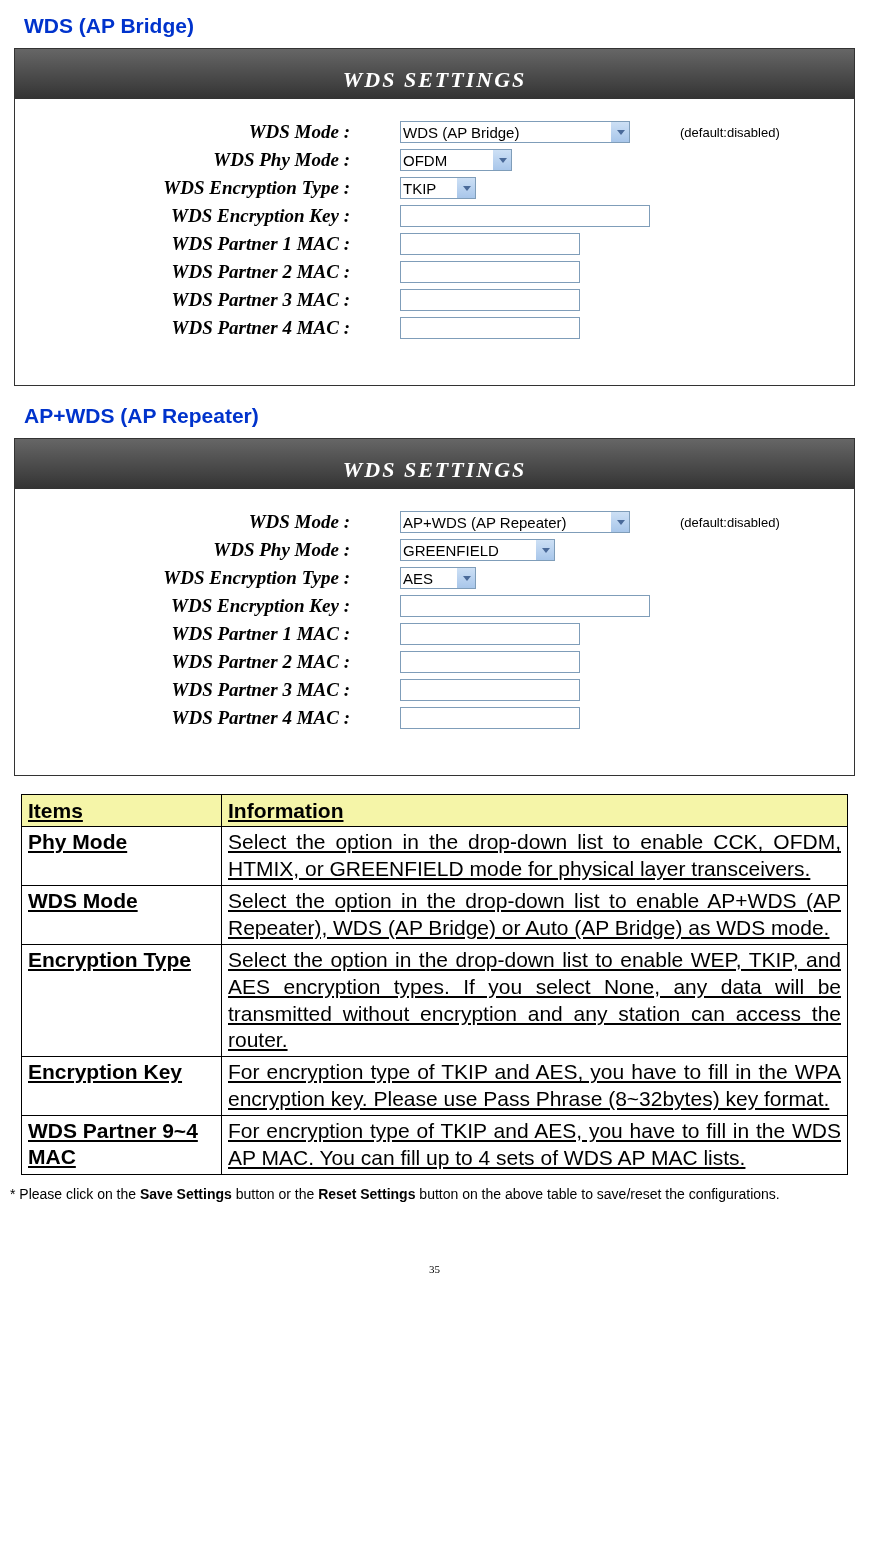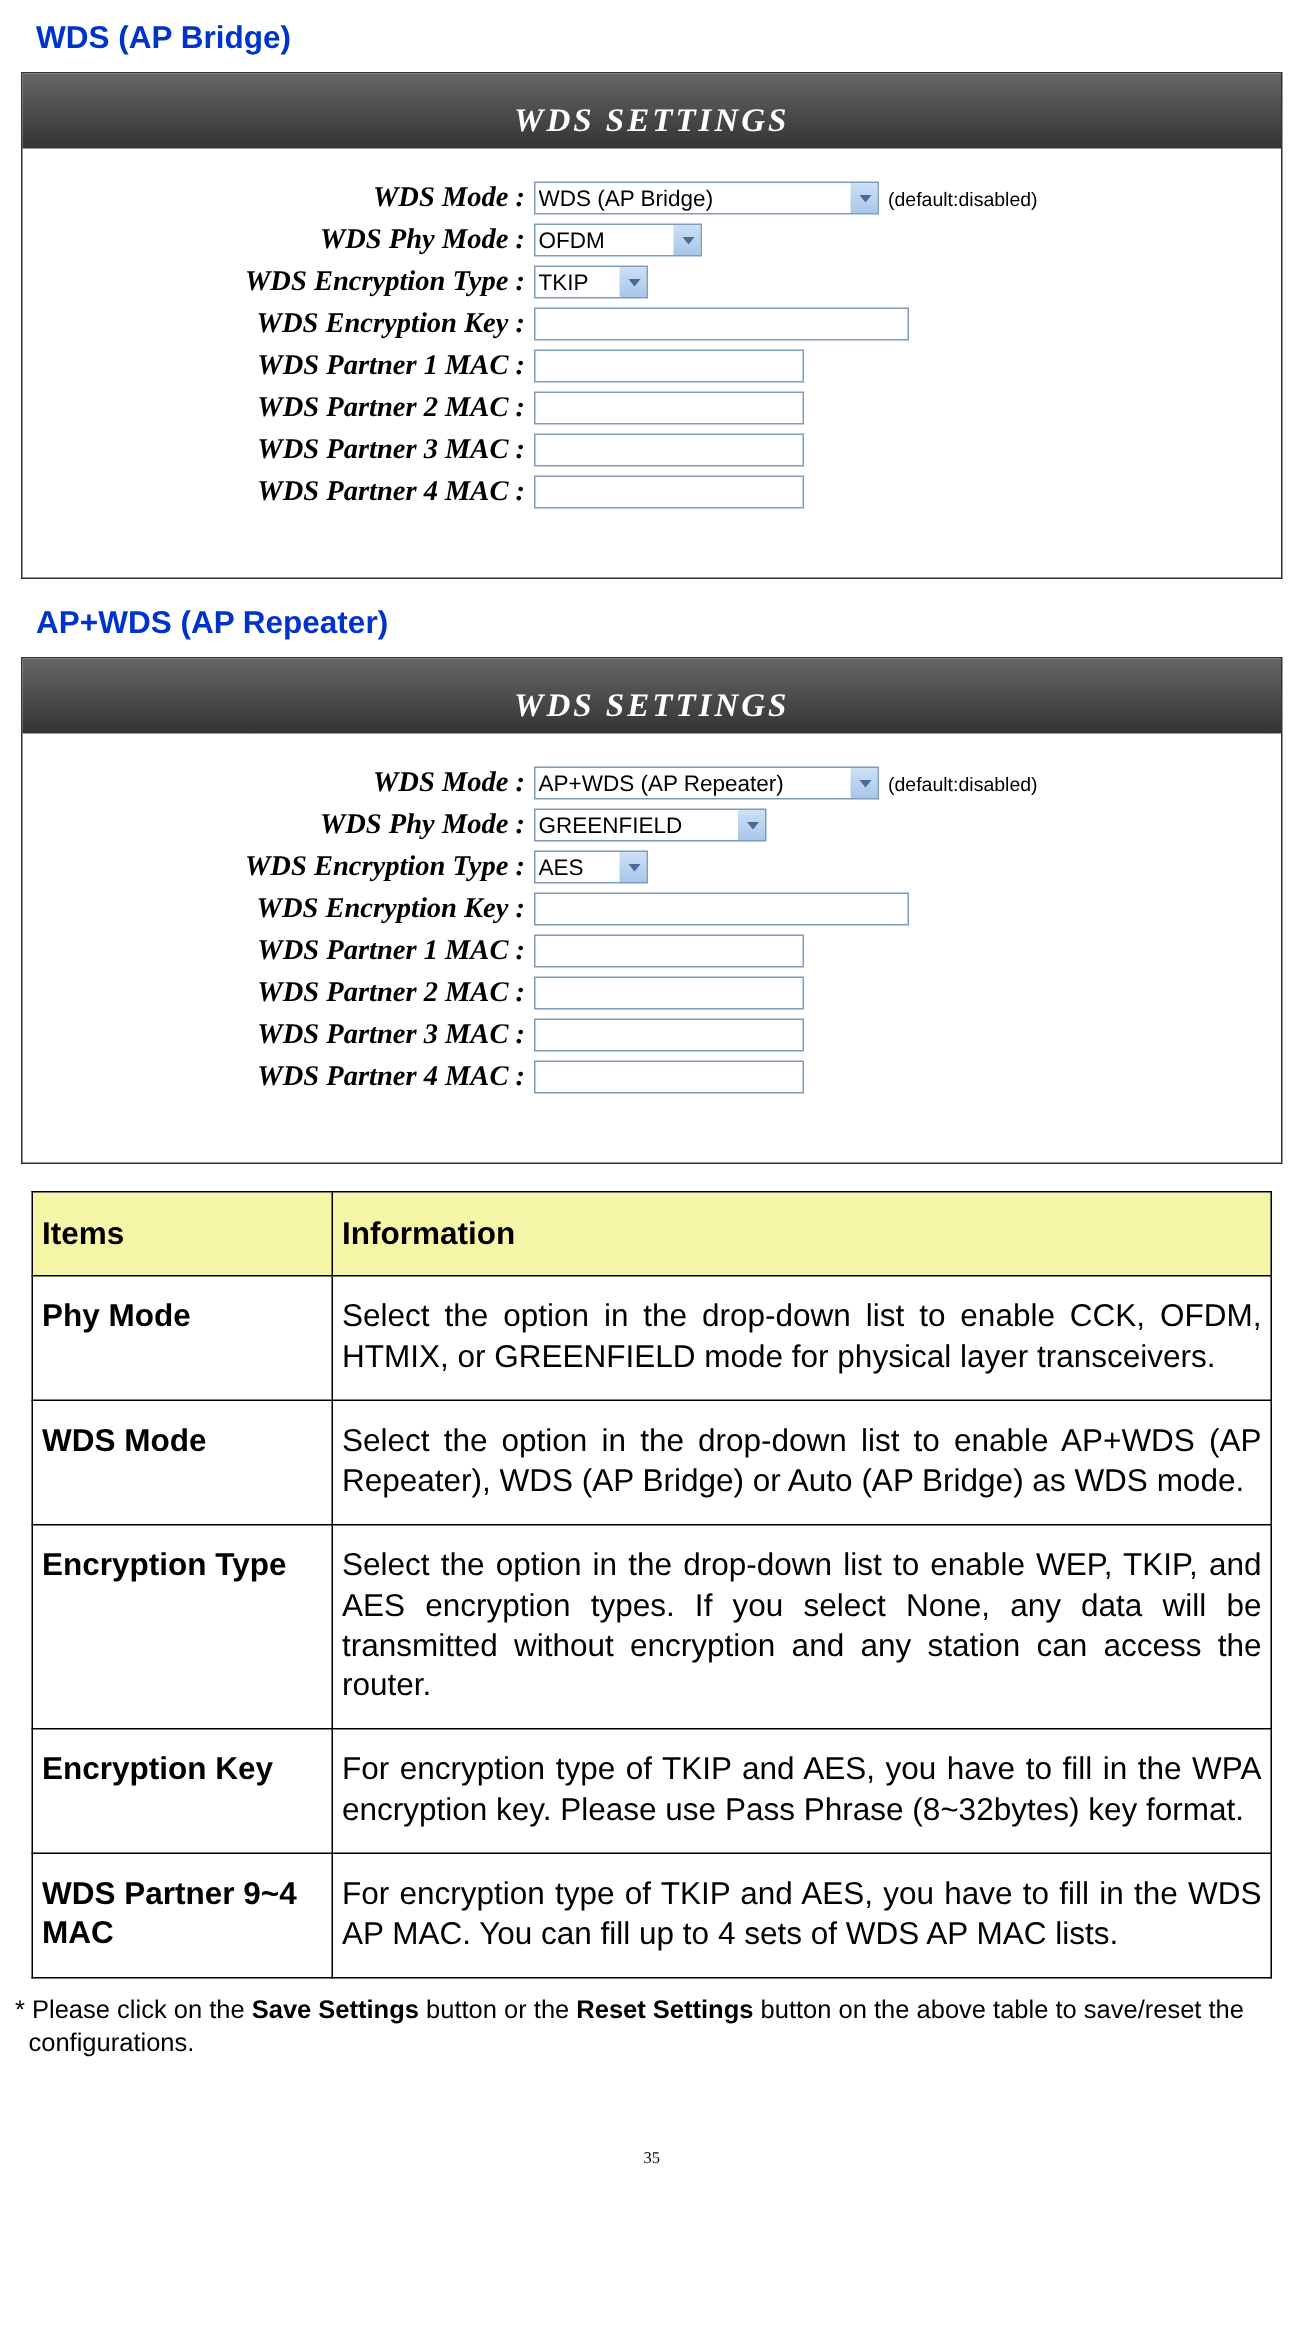--- a/index.html
+++ b/index.html
@@ -33,20 +33,21 @@
     padding: 18px 0 6px 0;
     font-family: "Times New Roman", serif;
   }
   .wds-body {
     padding: 22px 10px 40px 10px;
   }
   .row {
     display: flex;
     align-items: center;
     margin-bottom: 6px;
+    gap: 44px;
   }
   .lbl {
     width: 325px;
     text-align: right;
     font-weight: bold;
     font-style: italic;
     font-family: "Times New Roman", serif;
     font-size: 19px;
     padding-right: 6px;
   }
@@ -105,44 +106,45 @@
   .info-table {
     border-collapse: collapse;
     width: calc(100% - 22px);
     margin: 4px 11px 0 11px;
     font-family: Arial, sans-serif;
     font-size: 20px;
     table-layout: fixed;
   }
   .info-table th, .info-table td {
     border: 1px solid #000;
-    padding: 14px 6px;
+    padding: 2px 6px;
     vertical-align: top;
     text-align: left;
+    text-decoration: underline;
   }
   .info-table thead th {
     background: #f5f5a8;
     font-weight: bold;
     font-size: 21px;
     line-height: 1.3;
   }
   .info-table tbody td.item-name {
     font-weight: bold;
     width: 200px;
     font-size: 21px;
     line-height: 1.25;
   }
   .info-table tbody td.item-desc {
     font-size: 21px;
     text-align: justify;
     line-height: 1.28;
   }
   .footnote {
     font-family: Arial, sans-serif;
-    font-size: 17px;
+    font-size: 14px;
     margin: 10px 8px 0 0;
     line-height: 1.3;
     text-indent: -9px;
     padding-left: 9px;
   }
   .footnote .b { font-weight: bold; }
   .page-num {
     text-align: center;
     font-family: "Times New Roman", serif;
     font-size: 11px;

